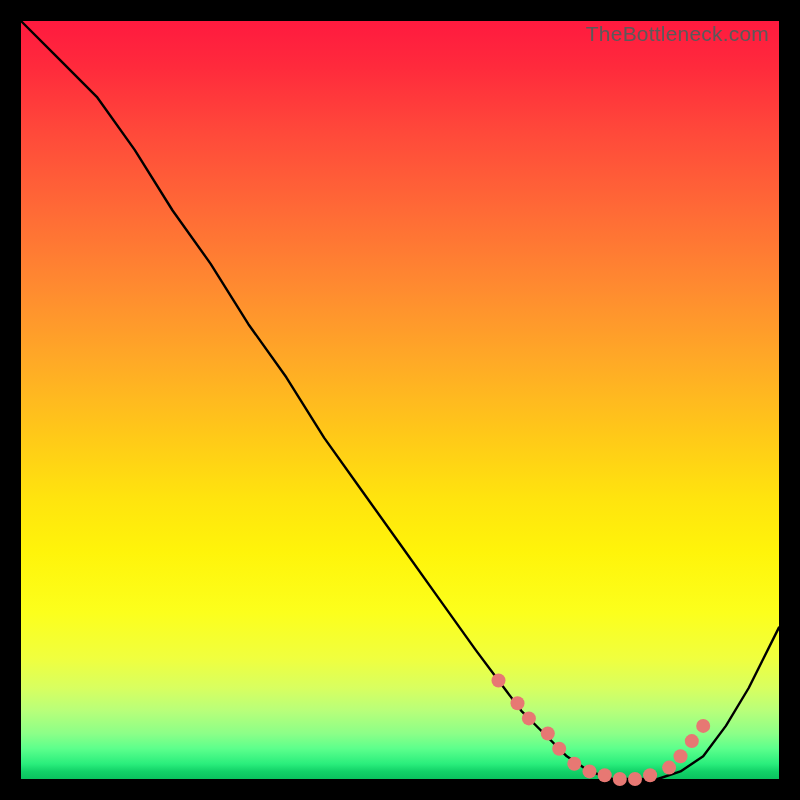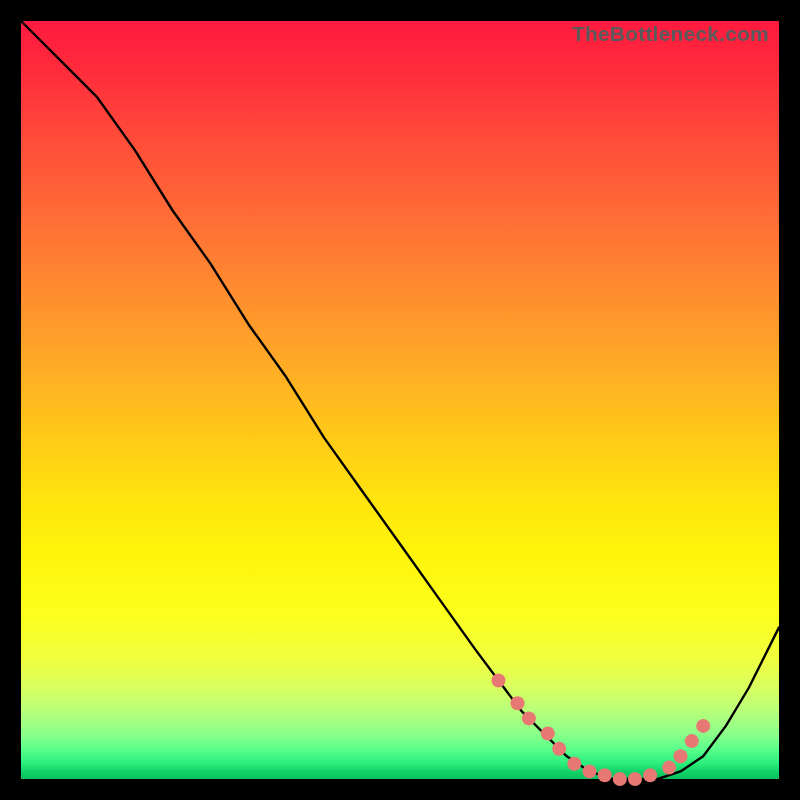--- a/index.html
+++ b/index.html
@@ -43,21 +43,21 @@
        #2aee7c 98%,
        #12d268 99%,
        #0ac25e 100%
     );
   }
   .watermark {
     position: absolute;
     top: 1px;
     right: 10px;
     font-size: 21px;
-    font-weight: 700;
+    font-weight: 400;
     color: #5a5a5a;
     letter-spacing: 0.2px;
     user-select: none;
   }
   svg.curve {
     position: absolute;
     left: 0;
     top: 0;
     width: 758px;
     height: 758px;

